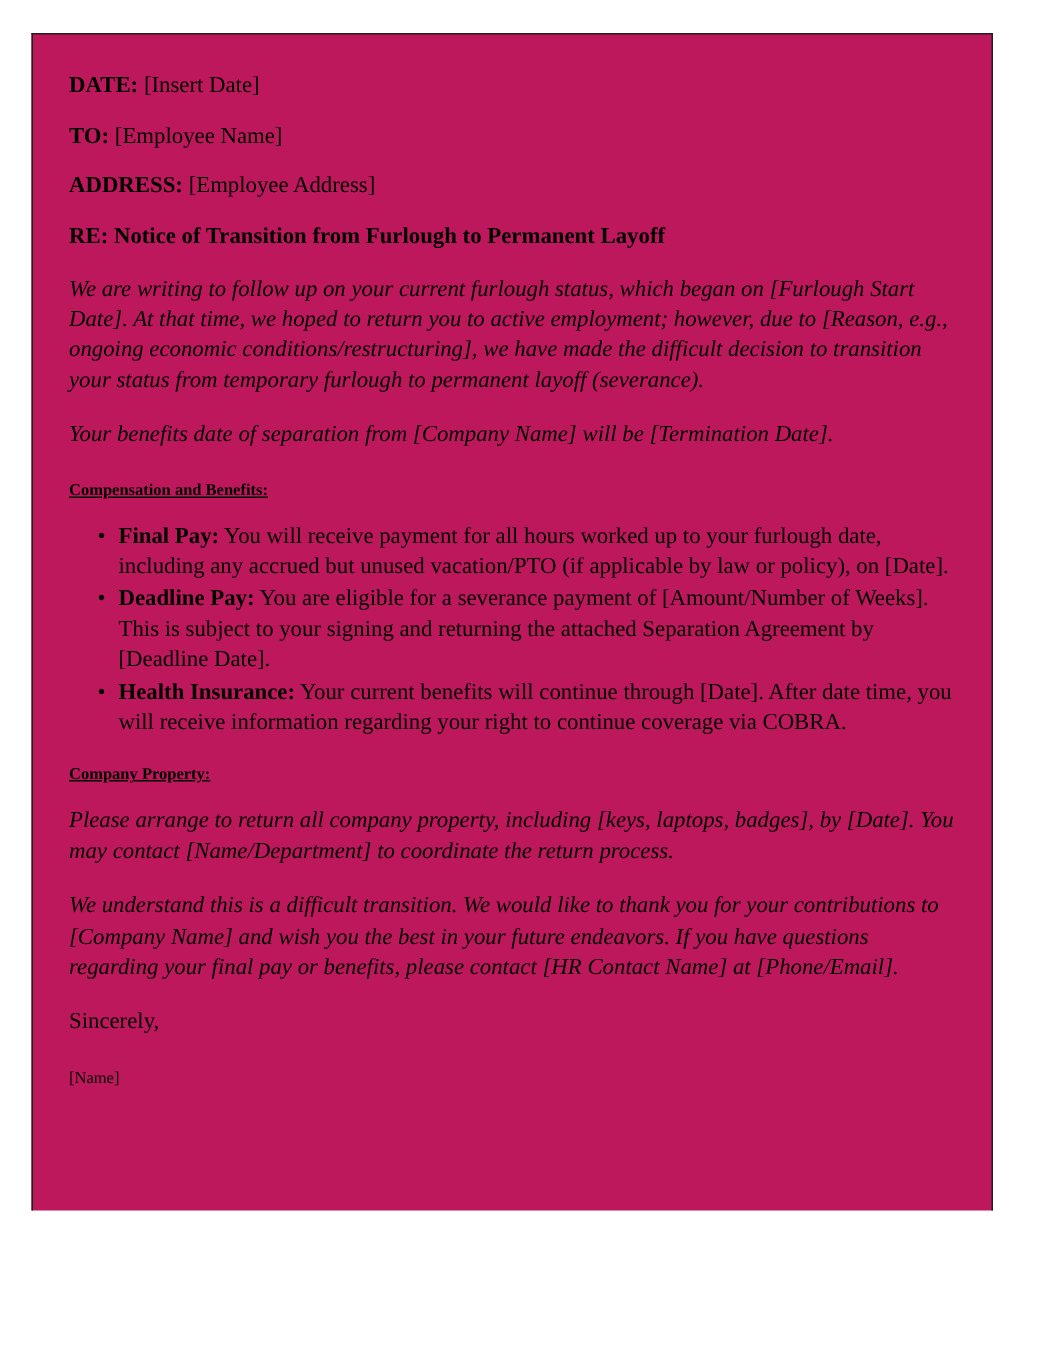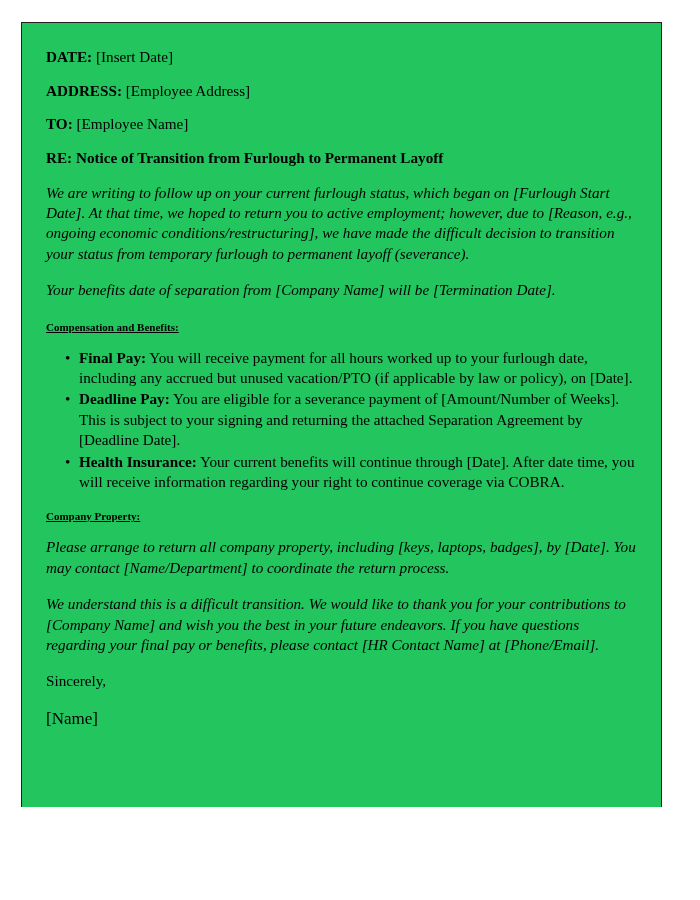--- a/index.html
+++ b/index.html
@@ -17,21 +17,21 @@
   }
 
   
   #page-sheet {
     position: absolute;
     left: 21px;
     top: 22px;
     width: 641px;
     height: 785px;
     box-sizing: border-box;
-    background: #22c55e;
+    background: #be185d;
     border-left: 1.5px solid #231f20;
     border-top: 1.5px solid #231f20;
     border-right: 1.5px solid #231f20;
     border-bottom: none;
     overflow: hidden;
   }
 
   #doc-body {
     position: absolute;
     left: 24px;
@@ -104,44 +104,44 @@
     font-weight: bold;
   }
 
   .closing {
     font-size: 15.2px;
     line-height: 20px;
     margin: 0 0 18px 0;
   }
 
   .signature-name {
-    font-size: 17px;
+    font-size: 11px;
     line-height: 20px;
     margin: 0;
   }
 </style>
 </head>
 <body>
 
 <div id="page-sheet">
   <div id="doc-body">
 
     <div class="hdr-line">
       <span class="hdr-label">DATE:</span>
       <span>[Insert Date]</span>
     </div>
 
     <div class="hdr-line">
-      <span class="hdr-label">ADDRESS:</span>
-      <span>[Employee Address]</span>
+      <span class="hdr-label">TO:</span>
+      <span>[Employee Name]</span>
     </div>
 
     <div class="hdr-line">
-      <span class="hdr-label">TO:</span>
-      <span>[Employee Name]</span>
+      <span class="hdr-label">ADDRESS:</span>
+      <span>[Employee Address]</span>
     </div>
 
     <div class="re-line">RE: Notice of Transition from Furlough to Permanent Layoff</div>
 
 
     <p class="para">We are writing to follow up on your current furlough status, which began on [Furlough Start Date]. At that time, we hoped to return you to active employment; however, due to [Reason, e.g., ongoing economic conditions/restructuring], we have made the difficult decision to transition your status from temporary furlough to permanent layoff (severance).</p>
 
     <p class="para">Your benefits date of separation from [Company Name] will be [Termination Date].</p>
 
     <h2 class="section-head">Compensation and Benefits:</h2>

